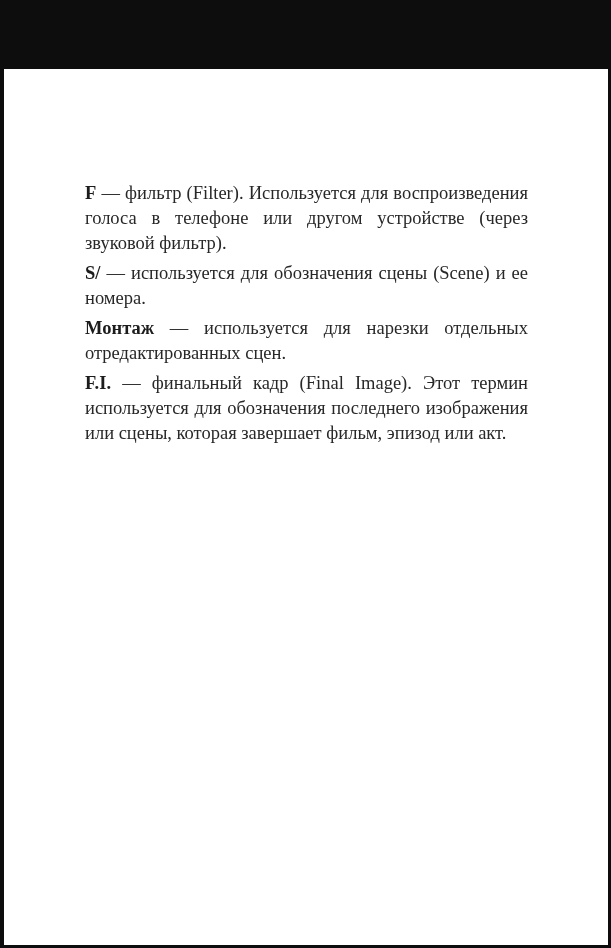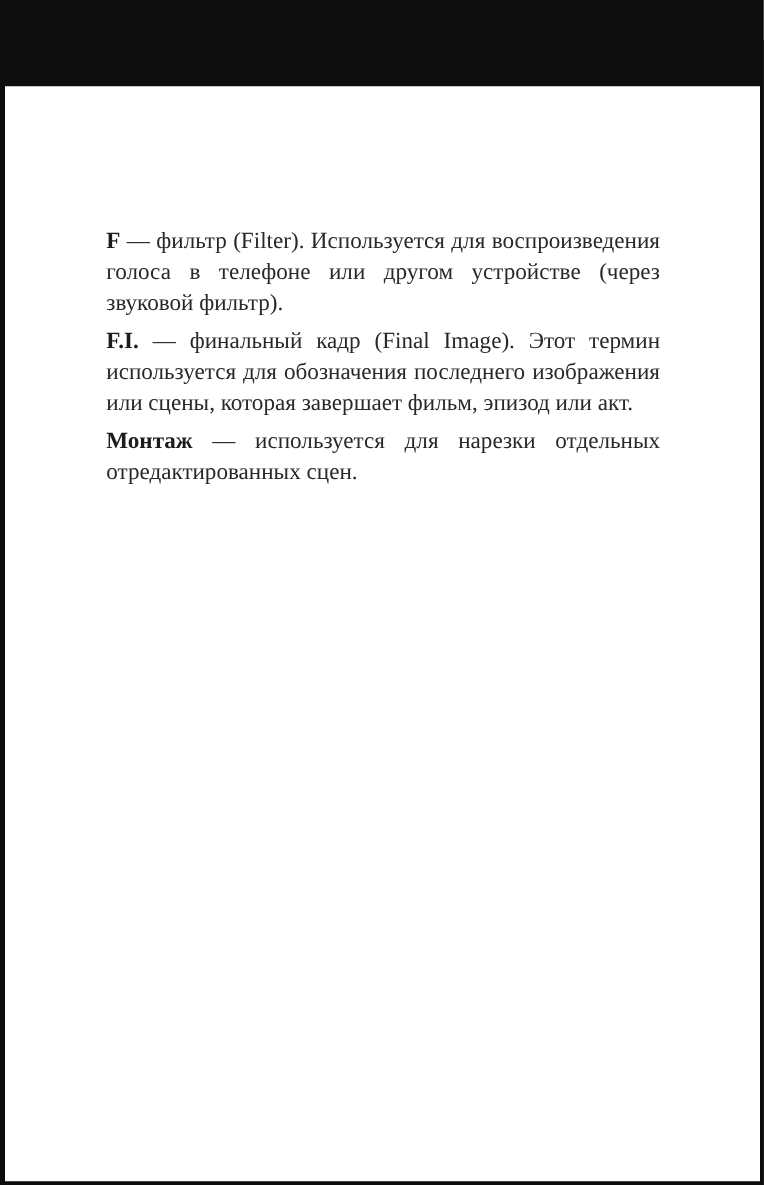--- a/index.html
+++ b/index.html
@@ -53,21 +53,22 @@
 </style>
 </head>
 <body>
 
 <div class="page-frame">
   <div class="book-page">
     <div class="text-block">
 
       <p class="glossary-entry"><strong>F</strong> <span>— фильтр (Filter). Используется для воспроизведения голоса в телефоне или другом устройстве (через звуковой фильтр).</span></p>
 
+      <p class="glossary-entry"><strong>S/</strong> <span>— используется для обозначения сцены (Scene) и ее номера.</span></p>
+
+      <p class="glossary-entry"><strong>Монтаж</strong> <span>— используется для нарезки отдельных отредактированных сцен.</span></p>
 
       <p class="glossary-entry"><strong>F.I.</strong> <span>— финальный кадр (Final Image). Этот термин используется для обозначения последнего изображения или сцены, которая завершает фильм, эпизод или акт.</span></p>
-
-      <p class="glossary-entry"><strong>Монтаж</strong> <span>— используется для нарезки отдельных отредактированных сцен.</span></p>
 
 
     </div>
   </div>
 </div>
 
 </body></html>

